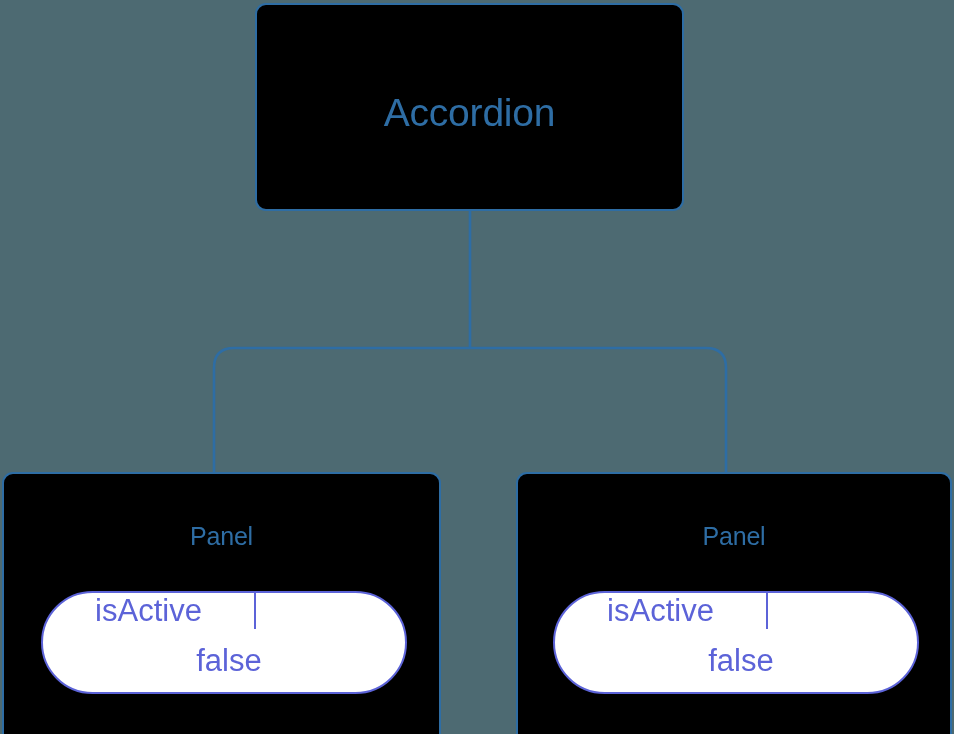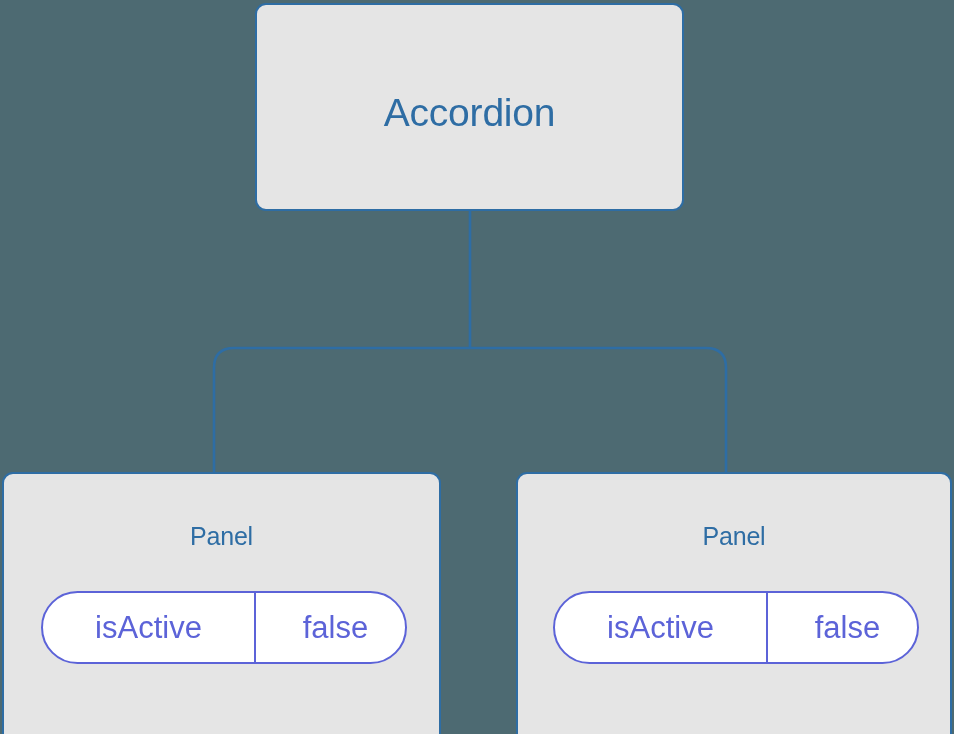--- a/index.html
+++ b/index.html
@@ -28,21 +28,21 @@
     left: 0;
     top: 0;
     width: 954px;
     height: 734px;
     pointer-events: none;
   }
 
   
   .node {
     position: absolute;
-    background: #e5e5e5;
+    background: #000000;
     border: 2.5px solid #2e6da4;
     border-radius: 11px;
     box-sizing: border-box;
   }
 
   .node-title {
     color: #2e6da4;
     font-family: "Liberation Sans", sans-serif;
     font-weight: 400;
     letter-spacing: -0.2px;
@@ -80,28 +80,29 @@
     right: 0;
     top: 42px;
     font-size: 25px;
     line-height: 40px;
   }
 
   
   .prop-pill {
     position: absolute;
     top: 117px;
-    height: 73px;
+    height: 103px;
     border: 2.2px solid #5c63d8;
     border-radius: 52px;
     box-sizing: border-box;
     display: flex;
     align-items: stretch;
     background: #ffffff;
     overflow: hidden;
+    flex-direction: column;
   }
   #node-panel-left  .prop-pill { left: 37px; width: 366px; }
   #node-panel-right .prop-pill { left: 35px; width: 366px; }
 
   .prop-key,
   .prop-value {
     display: flex;
     align-items: center;
     justify-content: center;
     color: #5c63d8;

